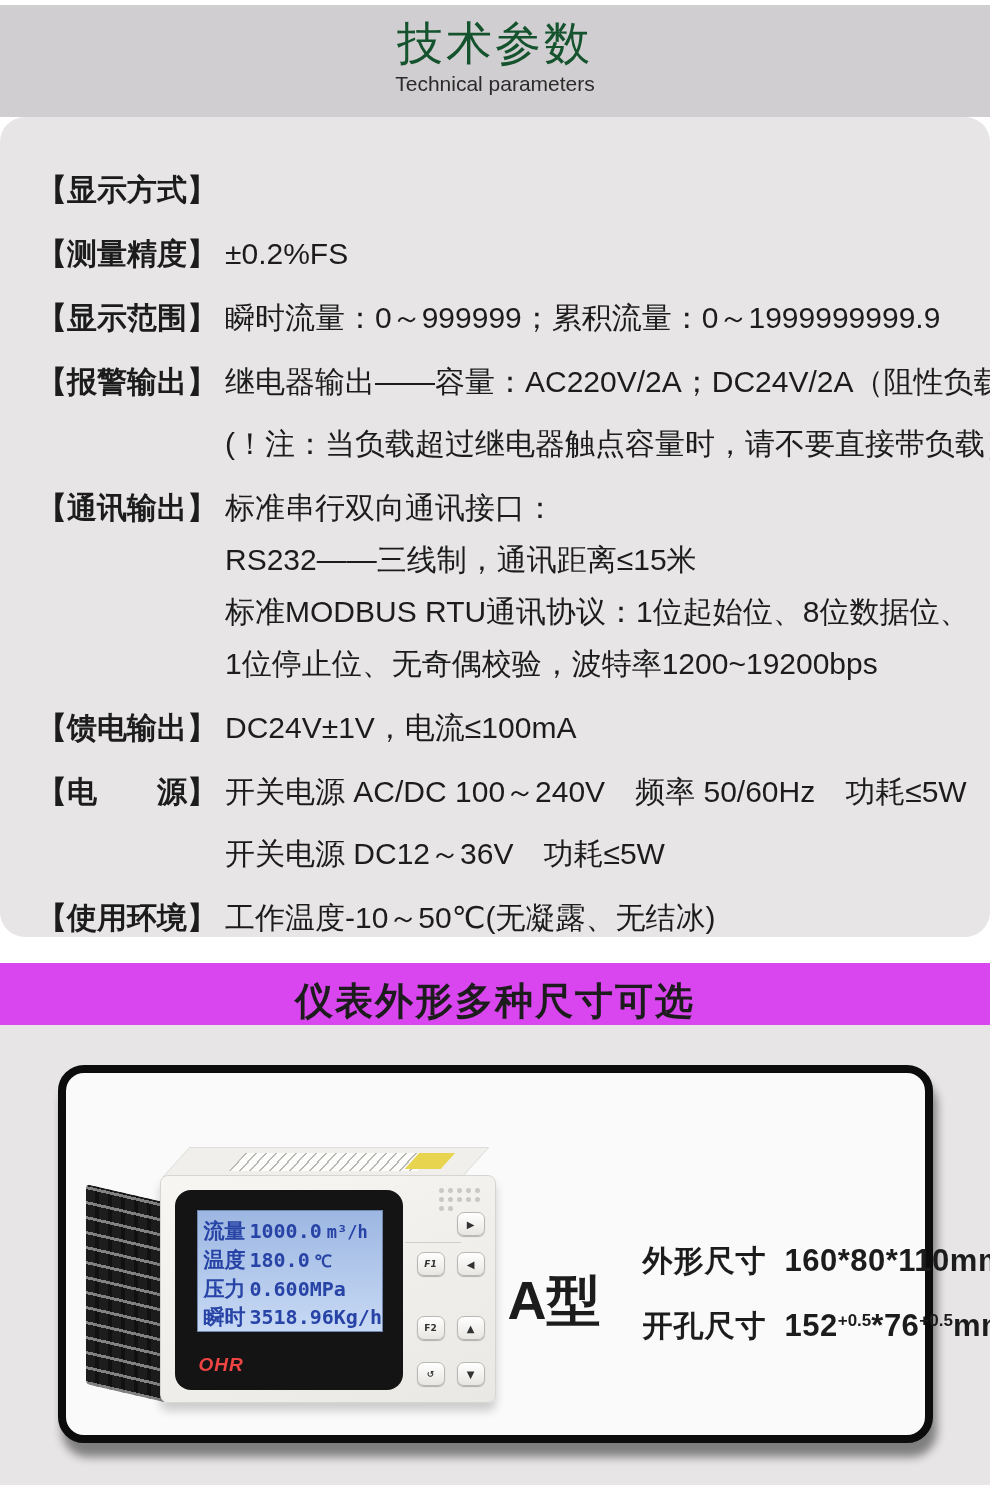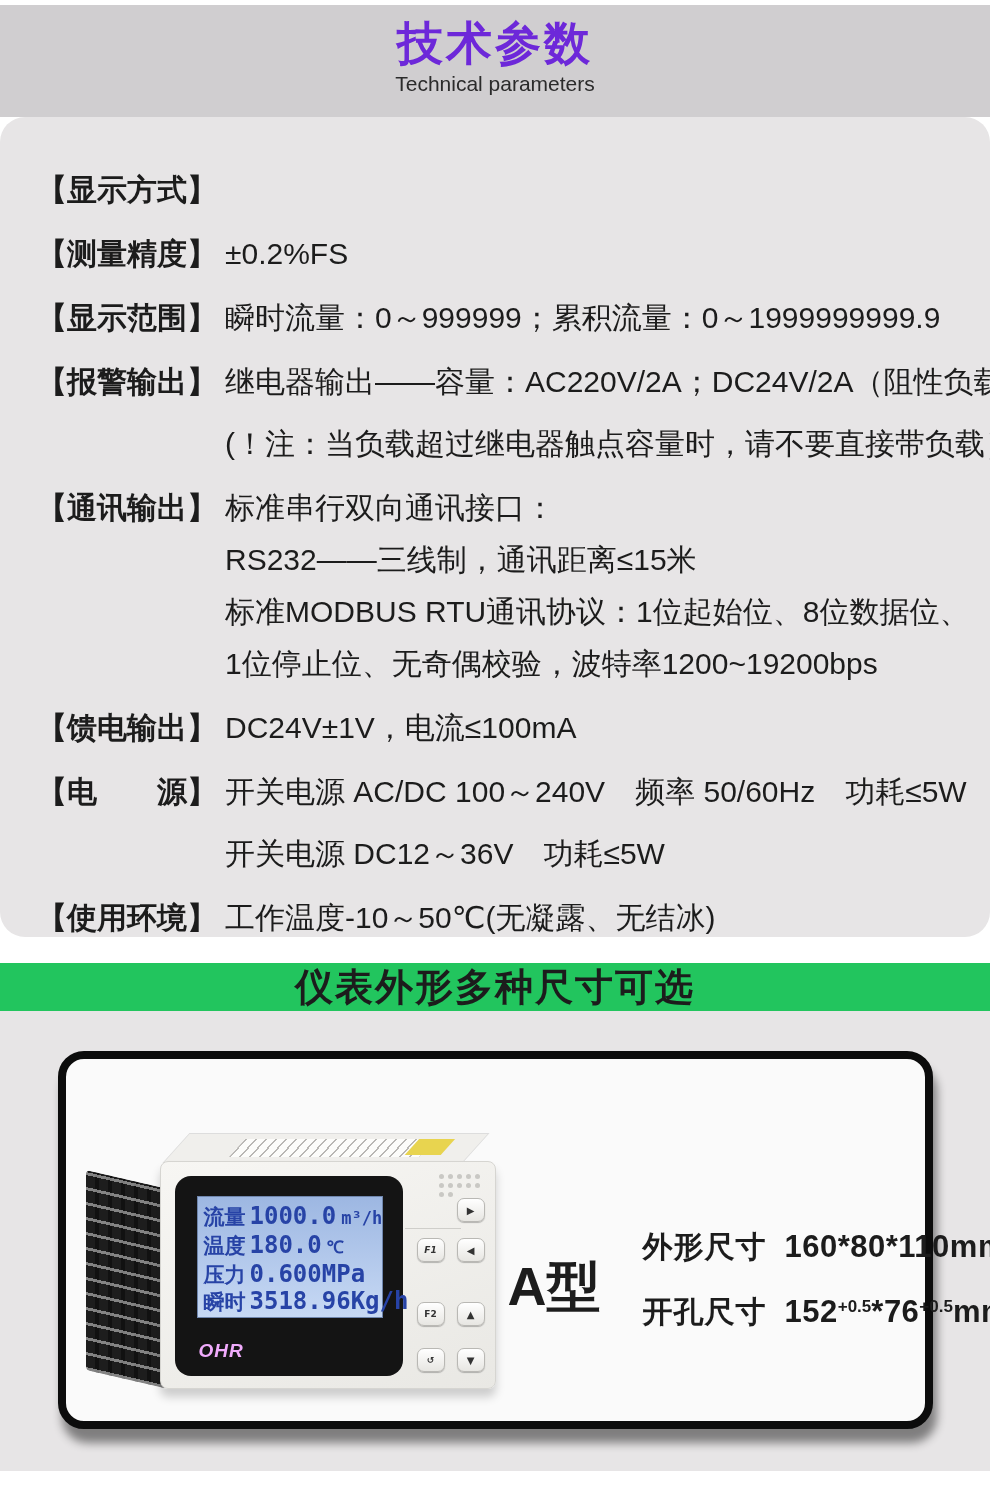--- a/index.html
+++ b/index.html
@@ -15,23 +15,23 @@
   
   .top-strip { height: 5px; background: #ffffff; }
   .header-band {
     height: 112px;
     background: #d0ced0;
     text-align: center;
     padding-top: 12px;
   }
   .page-title {
     font-size: 46px;
-    font-weight: 700;
+    font-weight: 400;
     letter-spacing: 3px;
-    color: #6d28d9;
+    color: #14532d;
     line-height: 52px;
   }
   .page-subtitle {
     font-size: 21px;
     font-weight: 400;
     color: #2b2b2b;
     line-height: 26px;
     margin-top: 2px;
   }
   
@@ -51,21 +51,21 @@
   .spec-lines { flex: 1; margin-left: 8px; }
   .spec-line {
     font-size: 30px;
     font-weight: 500;
     line-height: 38px;
     white-space: nowrap;
   }
   .spec-line + .spec-line { margin-top: 24px; }
   .spec-row.comm .spec-line + .spec-line { margin-top: 14px; }
   
-  .section-wrap { background: #22c55e; padding-top: 0; }
+  .section-wrap { background: #d946ef; padding-top: 14px; }
   .section-heading {
     text-align: center;
     font-size: 38px;
     font-weight: 700;
     letter-spacing: 2px;
     line-height: 48px;
   }
   
   .card-area {
     background: #e7e5e6;
@@ -133,27 +133,27 @@
     position: absolute; left: 22px; top: 20px;
     width: 186px; height: 122px;
     background: linear-gradient(180deg, #9db7e2 0%, #c7d9f4 100%);
     border: 1px solid #6f86ad;
     padding: 6px 4px 0 6px;
   }
   .lcd-row { display: flex; align-items: baseline; color: #2743a6; line-height: 27px; }
   .lcd-name { font-size: 21px; font-weight: 600; flex: 0 0 46px; }
   .lcd-value {
     font-family: "DejaVu Sans Mono", monospace;
-    font-size: 24px; font-weight: 700;
+    font-size: 20px; font-weight: 700;
     letter-spacing: 0;
   }
   .lcd-unit { font-size: 17px; font-weight: 700; margin-left: 5px; font-family: "DejaVu Sans Mono", monospace; }
   .brand-logo {
     position: absolute; left: 24px; bottom: 14px;
-    color: #f0abfc; font-size: 19px; font-weight: 700;
+    color: #ef4444; font-size: 19px; font-weight: 700;
     letter-spacing: 1px; font-style: italic;
   }
   .keypad { position: absolute; right: 0; top: 0; width: 92px; height: 100%; }
   .speaker-dots {
     position: absolute; right: 14px; top: 12px;
     width: 42px; display: flex; flex-wrap: wrap; gap: 4px;
   }
   .speaker-dots i {
     width: 5px; height: 5px; border-radius: 50%;
     background: #c9c8c4; display: block;

